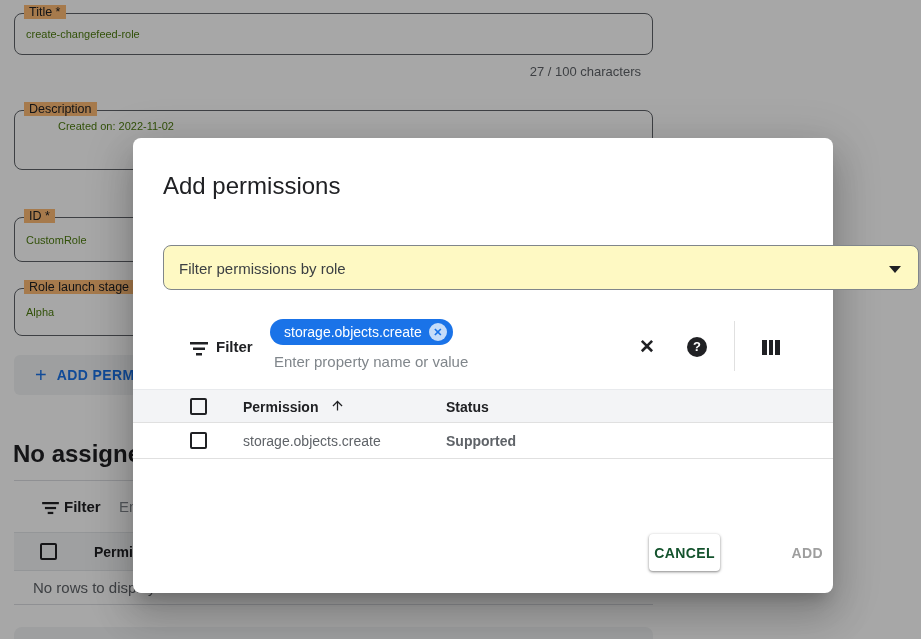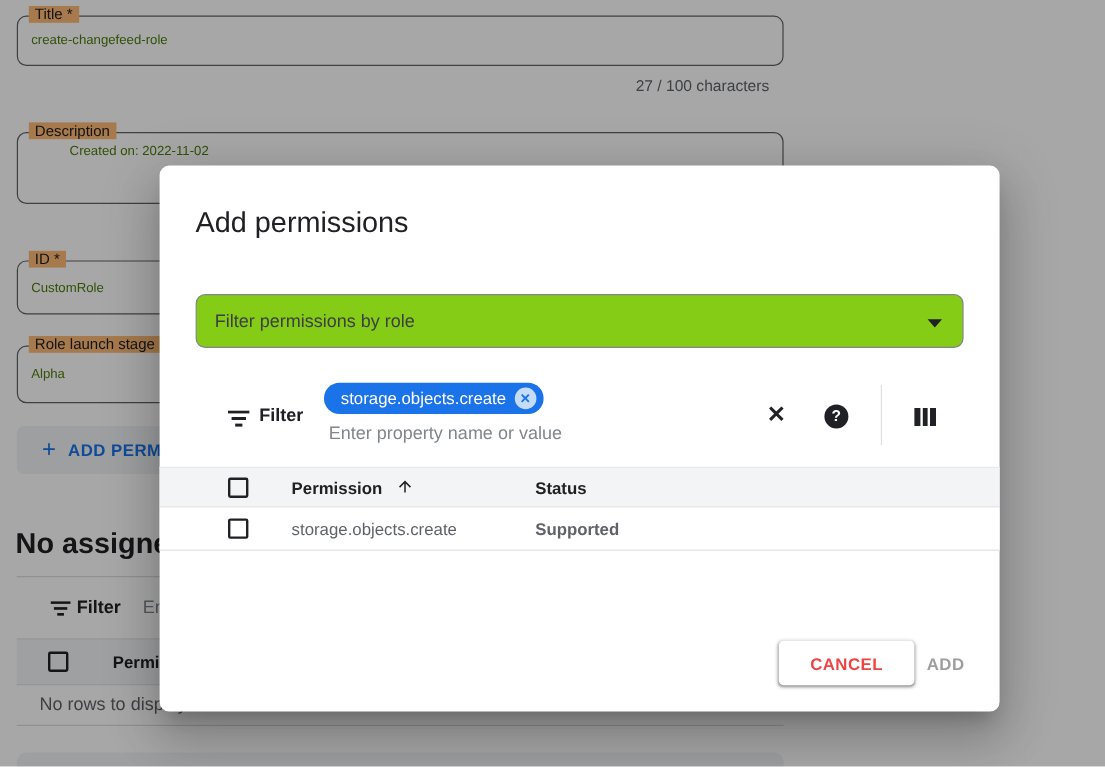--- a/index.html
+++ b/index.html
@@ -42,22 +42,22 @@
 
   
   .scrim { position:absolute; inset:0; background:rgba(0,0,0,0.345); z-index:10; }
 
   
   .modal { position:absolute; left:133px; top:138px; width:700px; height:455px; background:#fff;
            border-radius:8px; z-index:20;
            box-shadow:0 11px 15px -7px rgba(0,0,0,.2), 0 24px 38px 3px rgba(0,0,0,.14), 0 9px 46px 8px rgba(0,0,0,.12); }
   .modal-title { position:absolute; left:30px; top:34px; font-size:24px; font-weight:400; color:#202124; }
 
-  .role-filter { position:absolute; left:30px; top:107px; width:640px; height:45px;
-                 border:1px solid #80868b; border-radius:8px; background:#84cc16; cursor:pointer; }
+  .role-filter { position:absolute; left:30px; top:107px; width:756px; height:45px;
+                 border:1px solid #80868b; border-radius:8px; background:#fef9c3; cursor:pointer; }
   .role-filter .ph { position:absolute; left:15px; top:50%; transform:translateY(-50%);
                      font-size:15px; color:#3c4043; }
   .caret-down { position:absolute; right:17px; top:50%; margin-top:-2px; width:0; height:0;
                 border-left:6px solid transparent; border-right:6px solid transparent;
                 border-top:7px solid #202124; }
 
   .tb-ficon { position:absolute; left:57px; top:204px; }
   .tb-flbl  { position:absolute; left:83px; top:200px; font-size:15px; font-weight:700; color:#202124; }
   .chip { position:absolute; left:137px; top:181px; height:26px; border-radius:13px;
           background:#1a73e8; display:flex; align-items:center; padding:0 6px 0 14px; cursor:pointer; }
@@ -83,27 +83,27 @@
   .h-perm { position:absolute; left:110px; top:9px; font-size:14px; font-weight:700; color:#202124; cursor:pointer; }
   .h-sort { position:absolute; left:197px; top:8px; }
   .h-status { position:absolute; left:313px; top:9px; font-size:14px; font-weight:700; color:#202124; }
 
   .dlg-row { position:absolute; left:0; top:285px; width:700px; height:36px; background:#fff;
              border-bottom:1px solid #e0e0e0; cursor:pointer; }
   .dlg-row .checkbox { position:absolute; left:57px; top:9px; cursor:pointer; }
   .c-perm { position:absolute; left:110px; top:10px; font-size:14px; color:#5f6368; }
   .c-status { position:absolute; left:313px; top:10px; font-size:14px; color:#5f6368;font-weight:bold; }
 
-  .btn-cancel { position:absolute; left:516px; top:396px; width:113px; height:37px; background:#fff;
+  .btn-cancel { position:absolute; left:516px; top:396px; width:71px; height:37px; background:#fff;
                 border:none; border-radius:4px; font-family:"Liberation Sans", sans-serif;
-                font-size:14px; font-weight:600; letter-spacing:.4px; color:#ef4444; cursor:pointer;
+                font-size:14px; font-weight:600; letter-spacing:.4px; color:#14532d; cursor:pointer;
                 box-shadow:0 1px 2px rgba(0,0,0,.3), 0 1px 3px 1px rgba(0,0,0,.15); }
   .btn-add { position:absolute; left:620px; top:396px; width:70px; height:37px; background:transparent;
              border:none; font-family:"Liberation Sans", sans-serif; font-size:14px; font-weight:600;
-             letter-spacing:.4px; color:#9e9e9e; text-align:center; }
+             letter-spacing:.4px; color:#9e9e9e; text-align:right; }
 </style>
 </head>
 <body>
 
 <div id="screen">
 
   <div>
 
     <div class="ofield" style="left:14px; top:13px; width:639px; height:42px;">
       <span class="flabel">Title *</span>

